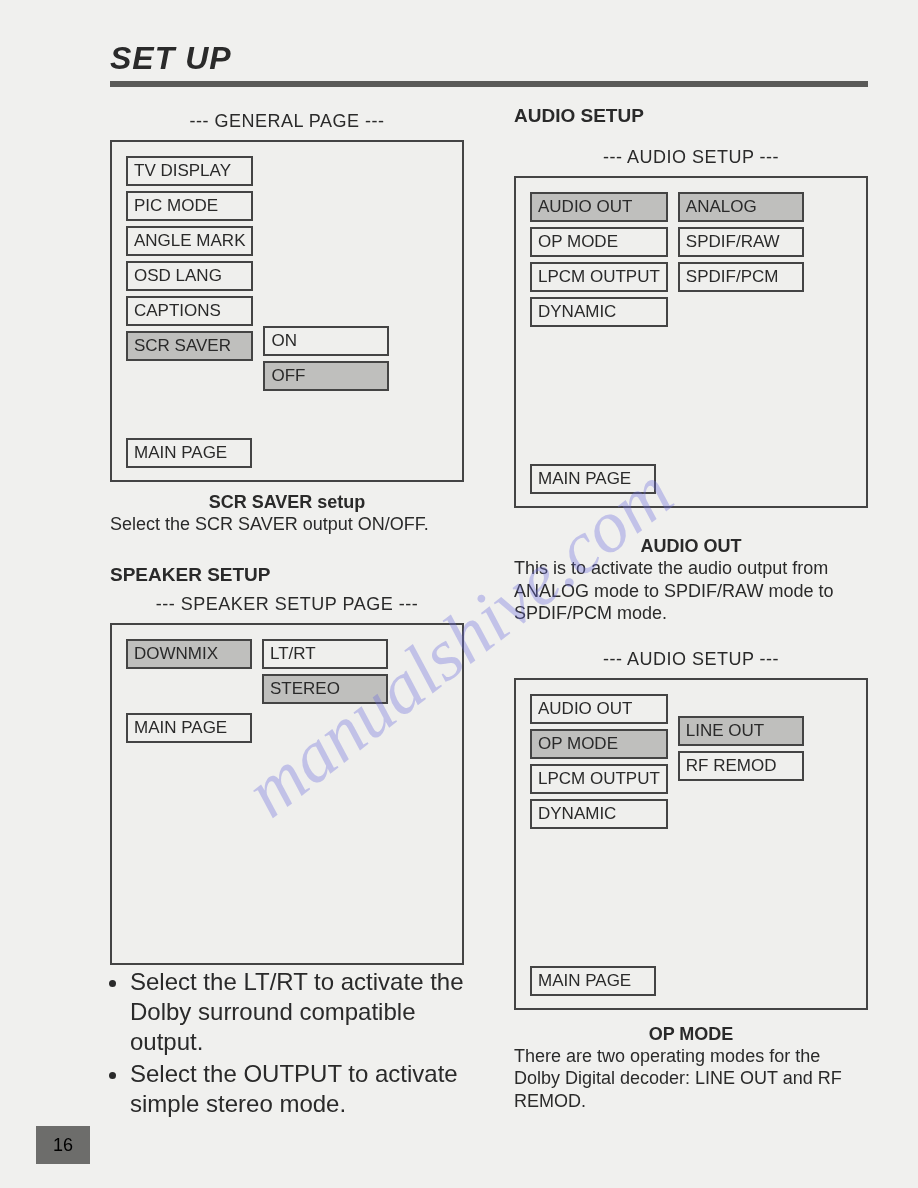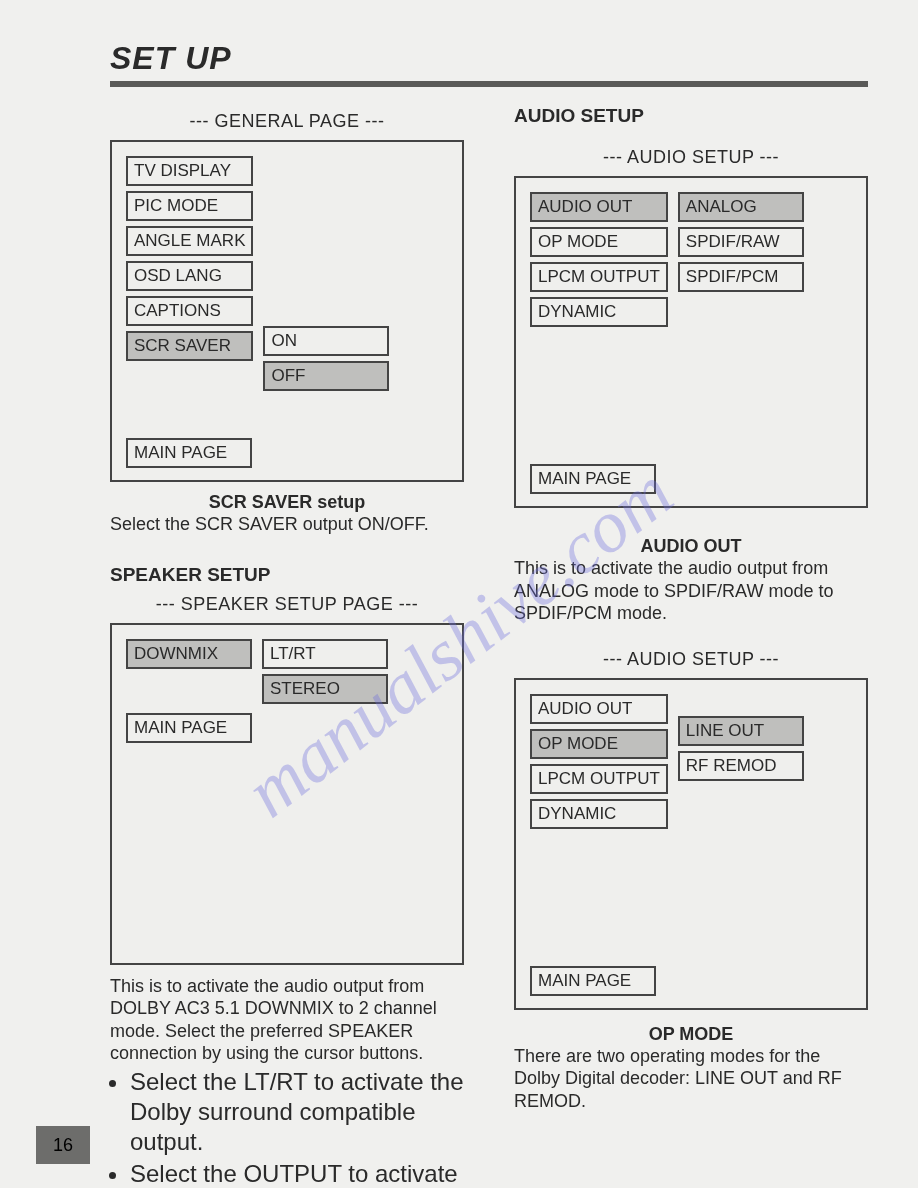--- a/index.html
+++ b/index.html
@@ -167,21 +167,20 @@
             <div style="height:34px;"></div>
             <div class="menu-btn">MAIN PAGE</div>
           </div>
           <div class="panel-list">
             <div class="menu-btn">LT/RT</div>
             <div class="menu-btn sel">STEREO</div>
           </div>
         </div>
       </div>
 
-      <div class="body-text" style="margin-top:10px;">This is to activate the audio output from DOLBY AC3 5.1 DOWNMIX to 2 channel mode.  Select the preferred SPEAKER connection by using the cursor buttons.</div>
       <ul class="bullets">
         <li>Select the LT/RT to activate the Dolby surround compatible output.</li>
         <li>Select the OUTPUT to activate simple stereo mode.</li>
       </ul>
     </div>
 
     <div class="col">
       <div class="section-heading" style="margin-top:0;">AUDIO SETUP</div>
 
       <div class="panel-label" style="margin-top:18px;">--- AUDIO SETUP ---</div>

